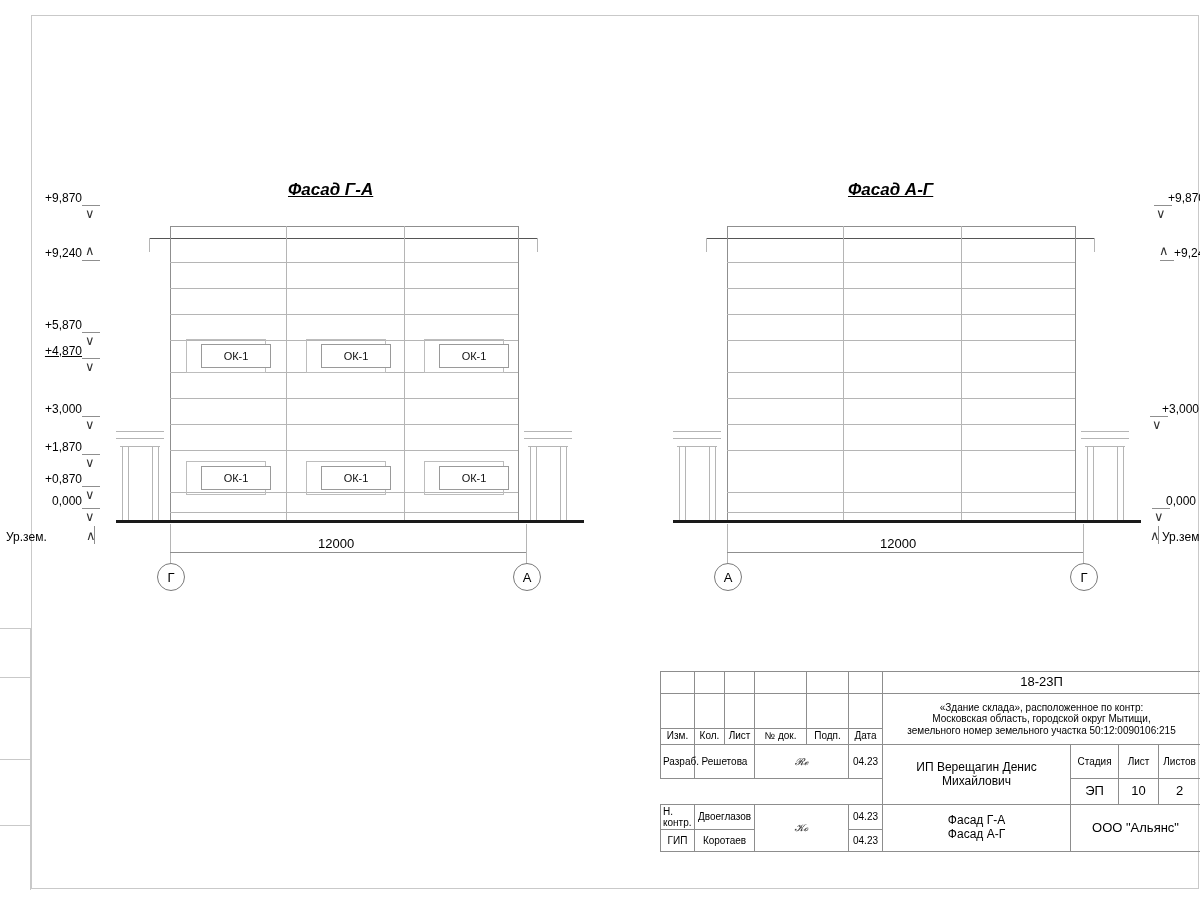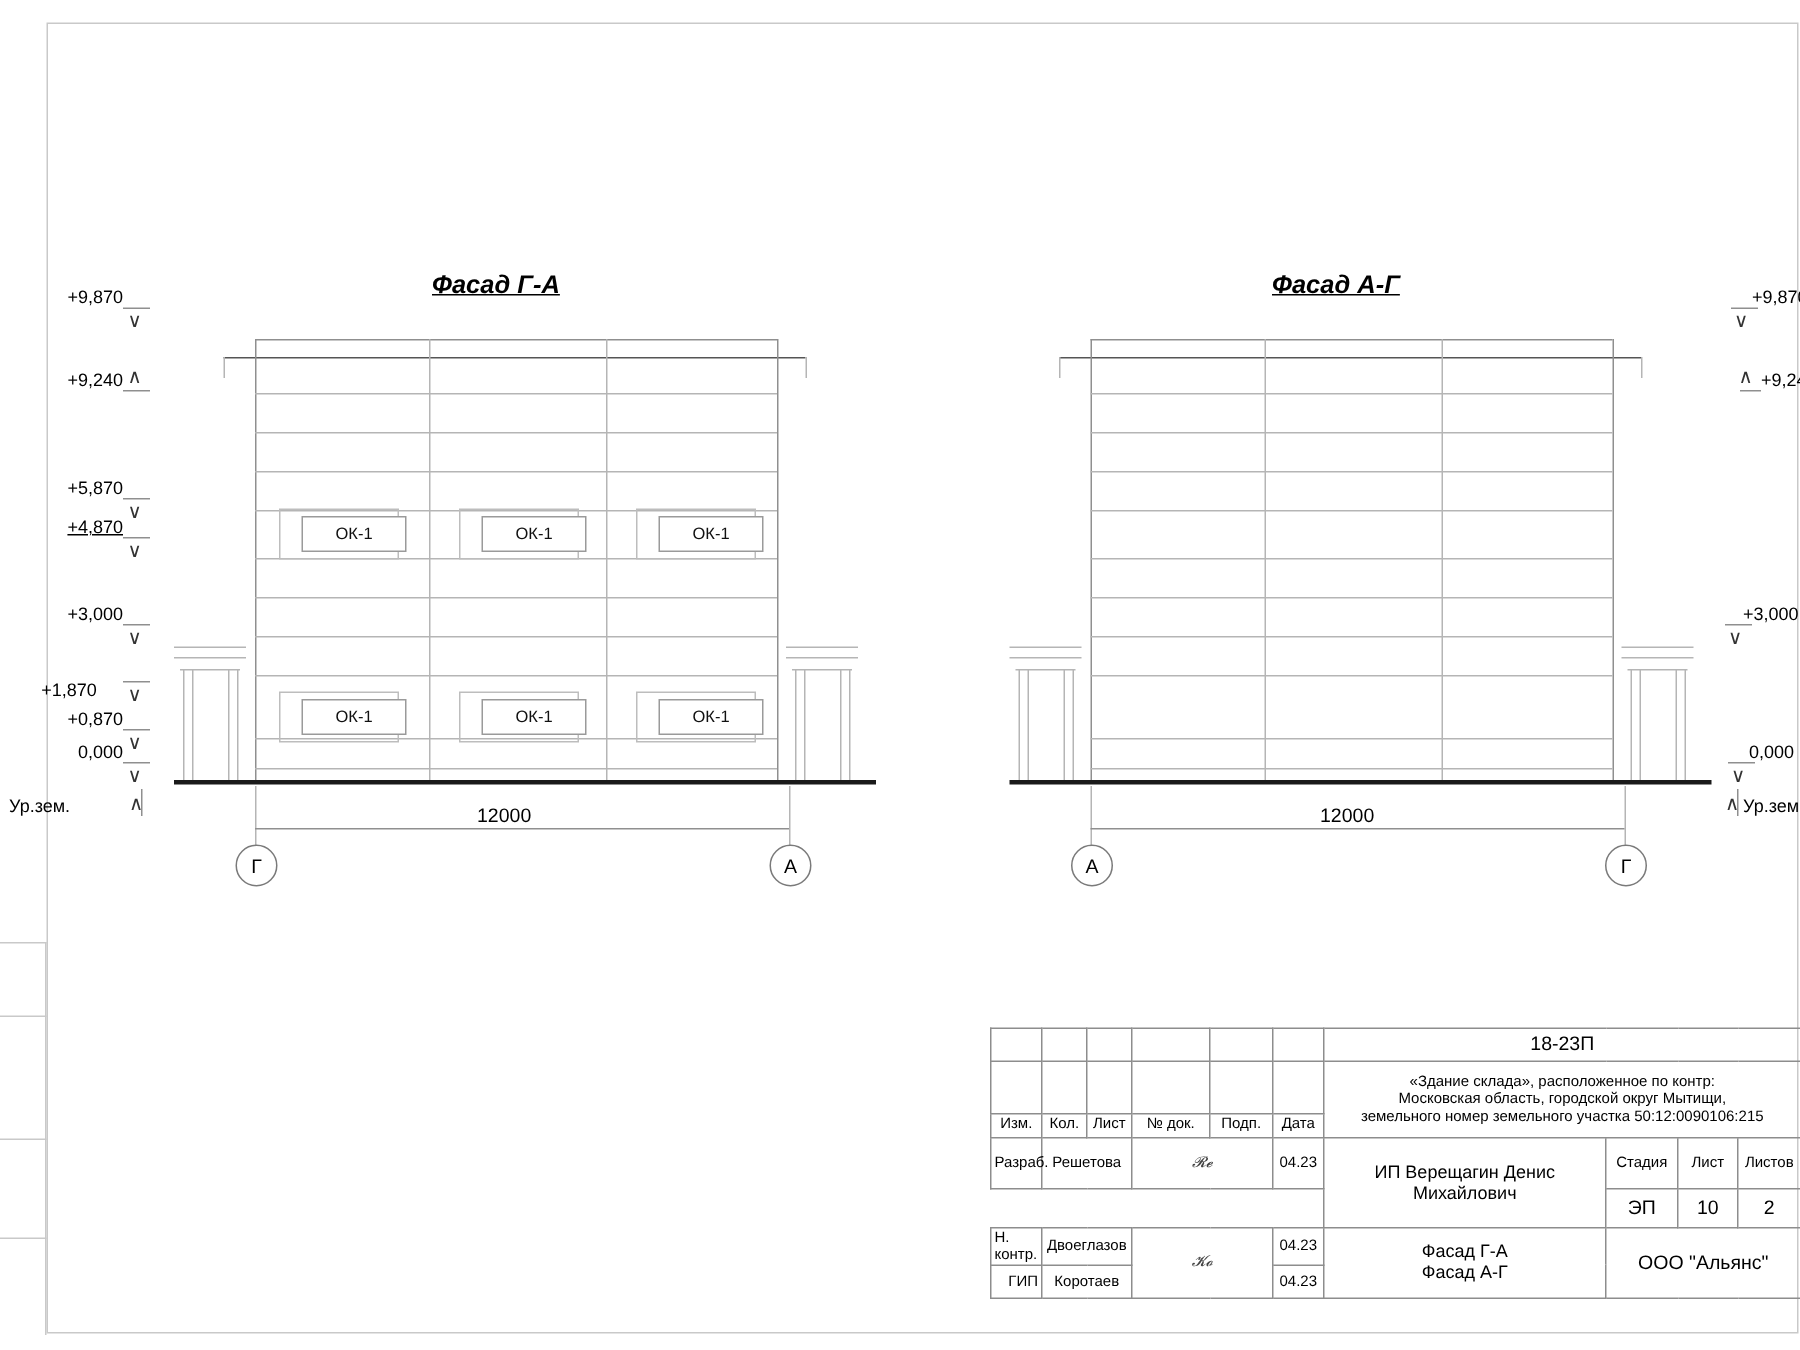--- a/index.html
+++ b/index.html
@@ -54,21 +54,21 @@
 
   .win{
     position:absolute;border:1px solid #9a9a9a;background:#fff;
     display:flex;align-items:center;justify-content:center;
     font-size:11px;color:#111;margin-left:10px;
   }
   .win-inner{position:absolute;border:1px solid #bdbdbd;}
 
   
   .stamp{
-    position:absolute;left:660px;top:685px;width:540px;height:181px;
+    position:absolute;left:660px;top:671px;width:540px;height:181px;
     font-size:10px;color:#000;
   }
   .stamp table{border-collapse:collapse;width:100%;height:100%;table-layout:fixed;}
   .stamp td{border:1px solid #8d8d8d;text-align:center;vertical-align:middle;padding:0 2px;
     font-size:10px;line-height:1.15;}
   .stamp .tall{font-size:12px;}
   .stamp .big{font-size:13px;}
   .sig{font-family:"Liberation Serif",serif;font-style:italic;font-size:13px;color:#444;}
   .addr{font-size:9.5px;line-height:1.35;}
 </style>
@@ -154,21 +154,21 @@
     <div class="lvl-mark" style="left:85px;top:333px;">∨</div>
 
     <div class="lvl" style="left:10px;top:344px;width:72px;text-decoration:underline;">+4,870</div>
     <div class="ln ln-h" style="left:82px;top:358px;width:18px;"></div>
     <div class="lvl-mark" style="left:85px;top:359px;">∨</div>
 
     <div class="lvl" style="left:10px;top:402px;width:72px;">+3,000</div>
     <div class="ln ln-h" style="left:82px;top:416px;width:18px;"></div>
     <div class="lvl-mark" style="left:85px;top:417px;">∨</div>
 
-    <div class="lvl" style="left:10px;top:453px;width:72px;text-align:center;">+1,870</div>
+    <div class="lvl" style="left:10px;top:440px;width:72px;">+1,870</div>
     <div class="ln ln-h" style="left:82px;top:454px;width:18px;"></div>
     <div class="lvl-mark" style="left:85px;top:455px;">∨</div>
 
     <div class="lvl" style="left:10px;top:472px;width:72px;">+0,870</div>
     <div class="ln ln-h" style="left:82px;top:486px;width:18px;"></div>
     <div class="lvl-mark" style="left:85px;top:487px;">∨</div>
 
     <div class="lvl" style="left:10px;top:494px;width:72px;">0,000</div>
     <div class="ln ln-h" style="left:82px;top:508px;width:18px;"></div>
     <div class="lvl-mark" style="left:85px;top:509px;">∨</div>
@@ -327,21 +327,21 @@
         <td colspan="2">Двоеглазов</td>
         <td colspan="2" rowspan="2" class="sig">𝓚𝓸</td>
         <td>04.23</td>
         <td rowspan="2" class="tall">
           <div>Фасад Г-А</div>
           <div>Фасад А-Г</div>
         </td>
         <td colspan="3" rowspan="2" class="big">ООО "Альянс"</td>
       </tr>
       <tr style="height:22px">
-        <td style="text-align:right">ГИП</td>
+        <td style="text-align:center">ГИП</td>
         <td colspan="2">Коротаев</td>
         <td>04.23</td>
       </tr>
     </tbody>
       </table>
   </div>
 
 </div>
 
 </body></html>

